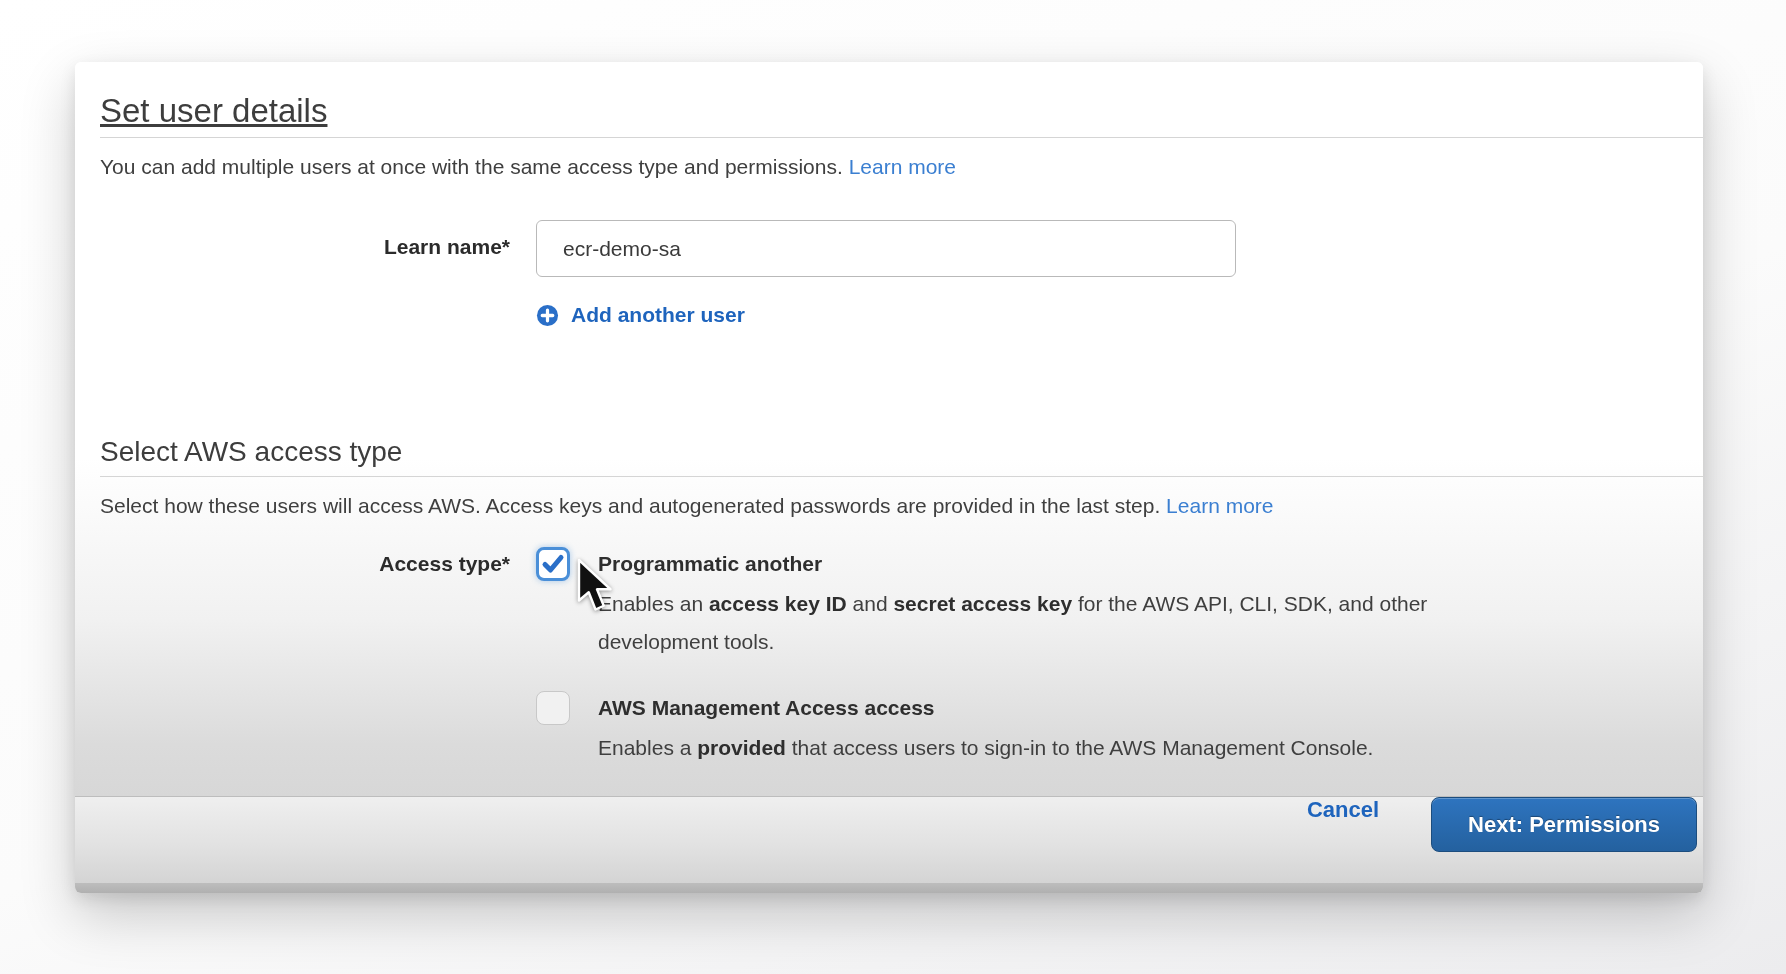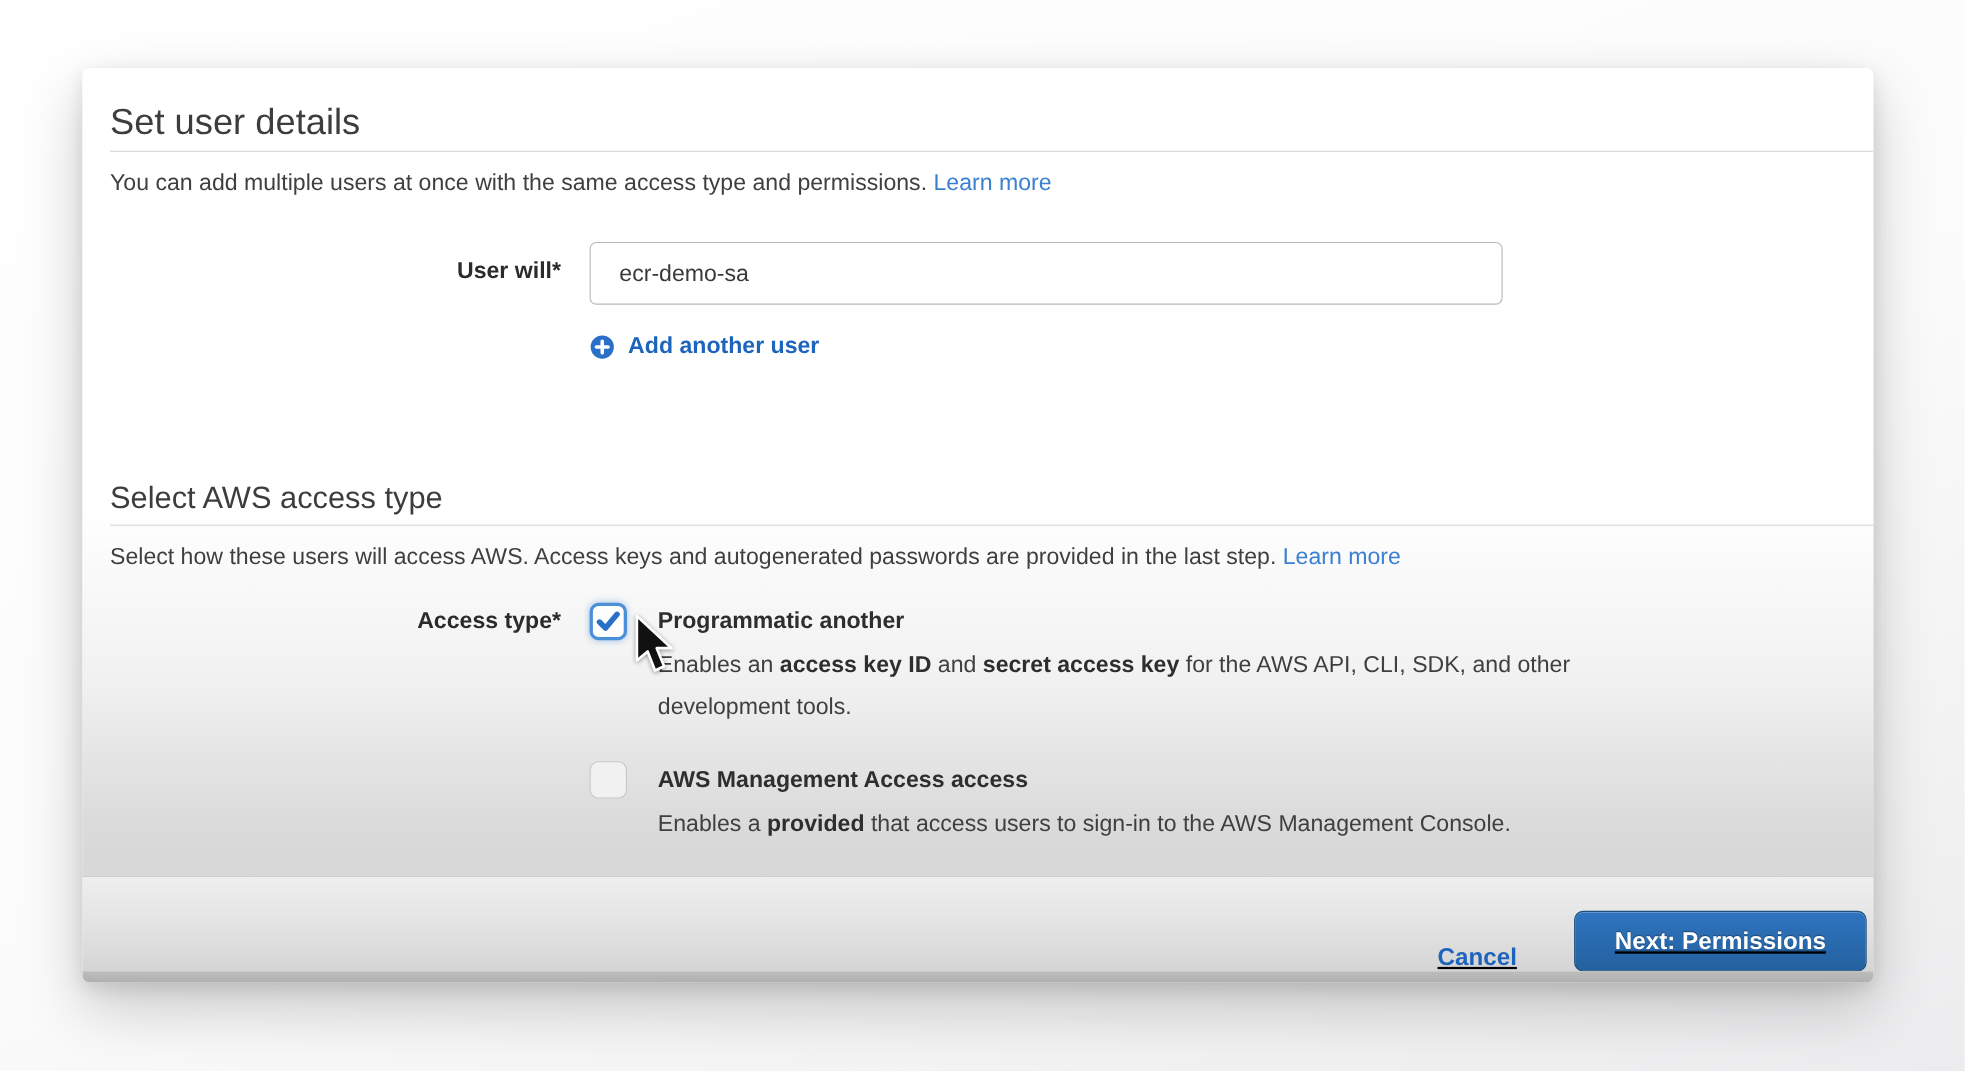--- a/index.html
+++ b/index.html
@@ -18,40 +18,40 @@
     box-shadow:0 22px 55px rgba(0,0,0,.20), 0 6px 16px rgba(0,0,0,.10);
     background:#fff;
   }
   .card-content{
     position:relative;height:734px;overflow:hidden;
     border-radius:6px 6px 0 0;
     background:linear-gradient(180deg,#ffffff 0%,#ffffff 54%,#f1f1f1 76%,#dbdbdb 93%,#d7d7d7 100%);
   }
 
   h1.page-title{
-    margin:30px 25px 0 25px;font-size:33px;line-height:38px;font-weight:400;color:#3d3d3d;
+    margin:30px 25px 0 25px;font-size:33px;line-height:38px;font-weight:400;color:#3d3d3d;text-decoration:underline;
   }
   .rule{border:none;border-top:1px solid #d5d5d5;margin:7px 0 0 25px;}
   .lede{
     margin:16px 25px 0 25px;font-size:21px;line-height:26px;color:#3f3f3f;
   }
   a.link{color:#3b7fd1;text-decoration:none;cursor:pointer;}
   a.action-link{color:#1e64bd;font-weight:bold;text-decoration:none;cursor:pointer;}
 
   
   .form-row{display:flex;align-items:flex-start;}
   .form-row .flabel{
     flex:0 0 435px;text-align:right;font-size:21px;font-weight:bold;color:#2b2b2b;
     padding-top:14px;line-height:26px;
   }
   .form-row .fcontrol{margin-left:26px;flex:1;}
 
   .row-username{margin-top:40px;}
   .text-input{
-    width:830px;height:57px;box-sizing:border-box;
+    width:700px;height:57px;box-sizing:border-box;
     border:1px solid #b9b9b9;border-radius:6px;background:#fff;
     font-family:"Liberation Sans", sans-serif;font-size:21px;color:#3a3a3a;
     padding:0 0 0 26px;outline:none;
   }
 
   .row-adduser{margin-top:26px;}
   .add-user{display:inline-flex;align-items:flex-end;gap:12px;font-size:21px;}
   .plus-icon{width:23px;height:23px;display:block;}
 
   h2.section-title{
@@ -76,21 +76,21 @@
   .opt-body{margin-left:28px;max-width:980px;}
   .opt-title{font-size:21px;font-weight:bold;color:#2e2e2e;line-height:30px;padding-top:2px;}
   .opt-desc{margin-top:6px;font-size:21px;line-height:38px;color:#3f3f3f;max-width:880px;}
   .opt-desc .b{font-weight:bold;color:#2e2e2e;}
 
   
   .card-footer{
     position:absolute;left:0;right:0;bottom:10px;height:86px;
     border-top:1px solid #bdbdbd;
     background:linear-gradient(180deg,#efefef 0%,#e2e2e2 55%,#d4d4d4 100%);
-    display:flex;align-items:flex-end;justify-content:flex-end;text-decoration:underline;
+    display:flex;align-items:flex-start;justify-content:flex-end;
   }
   .cancel-link{font-size:22px;margin-right:52px;}
   .next-btn{
     margin-right:6px;height:55px;padding:0 36px;
     background:linear-gradient(180deg,#2e74bf 0%,#24619f 100%);
     border:1px solid #1c4d7e;border-radius:8px;
     color:#ffffff;font-family:"Liberation Sans", sans-serif;font-size:22px;font-weight:bold;
     text-shadow:0 -1px 1px rgba(0,0,0,.35);
     box-shadow:inset 0 1px 0 rgba(255,255,255,.25);
     cursor:pointer;
@@ -111,21 +111,21 @@
 <div class="viewport">
   <div class="card">
     <div class="card-content">
 
       <h1 class="page-title">Set user details</h1>
       <hr class="rule">
 
       <p class="lede"><span>You can add multiple users at once with the same access type and permissions. </span><a class="link">Learn more</a></p>
 
       <div class="form-row row-username">
-        <div class="flabel">User will*</div>
+        <div class="flabel">Learn name*</div>
         <div class="fcontrol">
           <input class="text-input" type="text" value="ecr-demo-sa" style="">
         </div>
       </div>
 
       <div class="form-row row-adduser">
         <div class="flabel"></div>
         <div class="fcontrol">
           <a class="action-link add-user">
             <svg class="plus-icon" viewBox="0 0 24 24">

